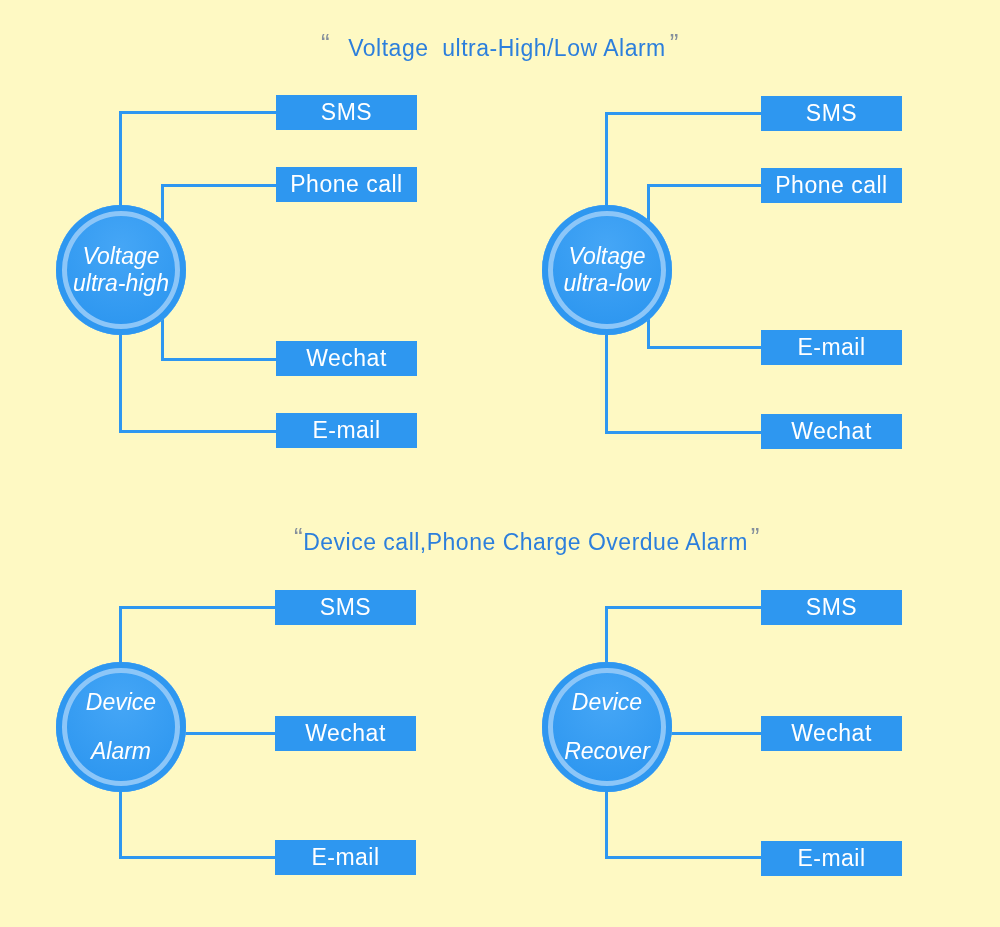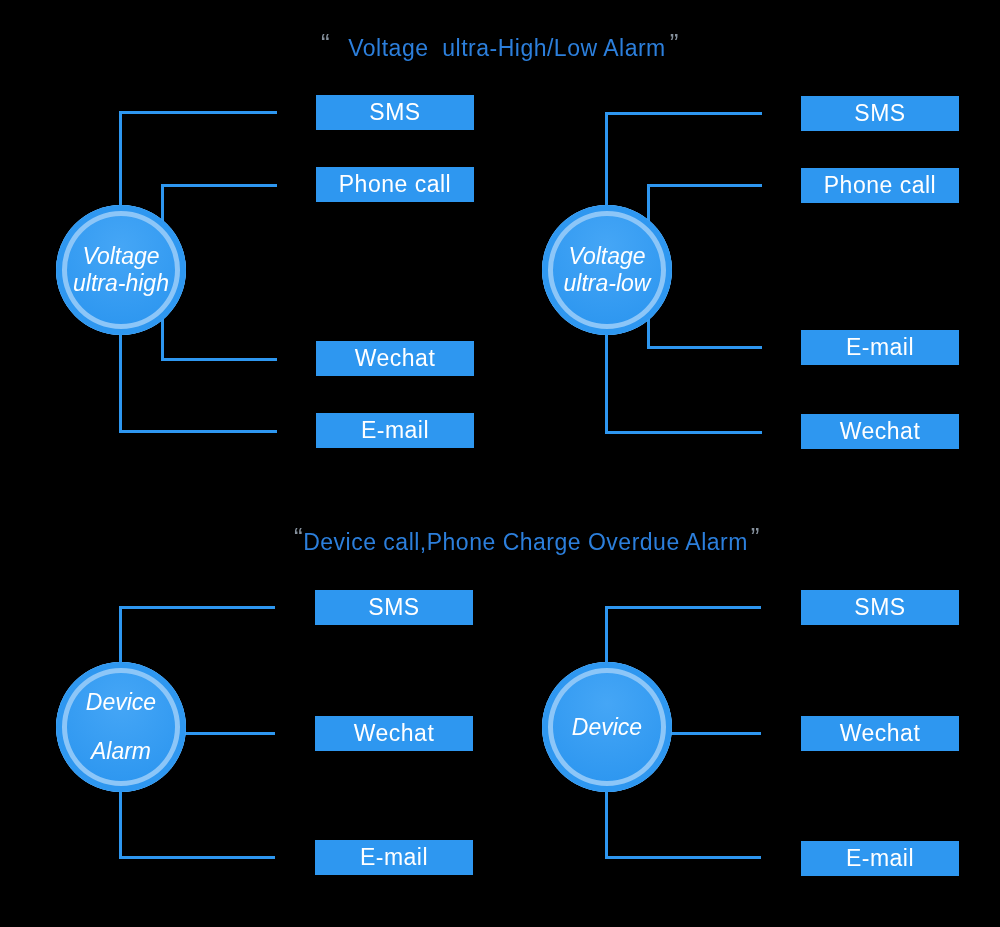--- a/index.html
+++ b/index.html
@@ -3,21 +3,21 @@
 <meta charset="utf-8">
 <style>
   :root{
     --primary-blue:#2E97F0;
     --ring-light-blue:#8CC6F8;
     --title-blue:#2C7FDC;
     --quote-gray:#85909C;
   }
   html,body{margin:0;padding:0;background:#ffffff;}
   .canvas{
-    position:relative;width:1000px;height:927px;background:#000000;overflow:hidden;
+    position:relative;width:1000px;height:927px;background:#fef9c3;overflow:hidden;
     font-family:"Liberation Sans","DejaVu Sans",sans-serif;
   }
   .group{position:absolute;inset:0;}
   
   .title{
     position:absolute;width:100%;text-align:center;font-size:23px;
     color:var(--title-blue);letter-spacing:0.5px;
   }
   .title .t-text{white-space:pre;}
   .title .q{color:var(--quote-gray);font-size:26px;position:relative;top:-4px;}
@@ -25,23 +25,23 @@
   .title1 .q-open{margin-right:18px;}
   .title1 .q-close{margin-left:4px;}
   .title2{top:526px;left:27px;}
   .title2 .q-close{margin-left:3px;}
   
   .line{position:absolute;background:var(--primary-blue);z-index:1;}
   .hline{height:3px;}
   .vline{width:3px;}
   
   .nbox{
-    position:absolute;width:158px;height:35px;background:var(--primary-blue);
+    position:absolute;width:141px;height:35px;background:var(--primary-blue);
     color:#ffffff;font-size:23px;display:flex;align-items:center;justify-content:center;
-    z-index:2;letter-spacing:0.5px;margin-left:40px;
+    z-index:2;letter-spacing:0.5px;
   }
   
   .circle{
     position:absolute;width:130px;height:130px;border-radius:50%;
     background:radial-gradient(circle at 50% 32%,#45a6f6 0%,var(--primary-blue) 72%);
     box-shadow:inset 0 0 0 6px var(--primary-blue),inset 0 0 0 11px var(--ring-light-blue);
     color:#ffffff;display:flex;flex-direction:column;align-items:center;justify-content:center;
     z-index:3;font-size:23px;text-align:center;
   }
   .circle span{display:block;font-style:italic;}
@@ -151,19 +151,20 @@
     <div class="nbox g3-b3">E-mail</div>
   </div>
 
   <div class="group">
     <div class="line vline g4-v"></div>
     <div class="line hline g4-h1"></div>
     <div class="line hline g4-h2"></div>
     <div class="line hline g4-h3"></div>
     <div class="circle wide g4-circle">
       <span>Device</span>
+      <span>Recover</span>
     </div>
     <div class="nbox g4-b1">SMS</div>
     <div class="nbox g4-b2">Wechat</div>
     <div class="nbox g4-b3">E-mail</div>
   </div>
 
 </div>
 
 </body></html>

